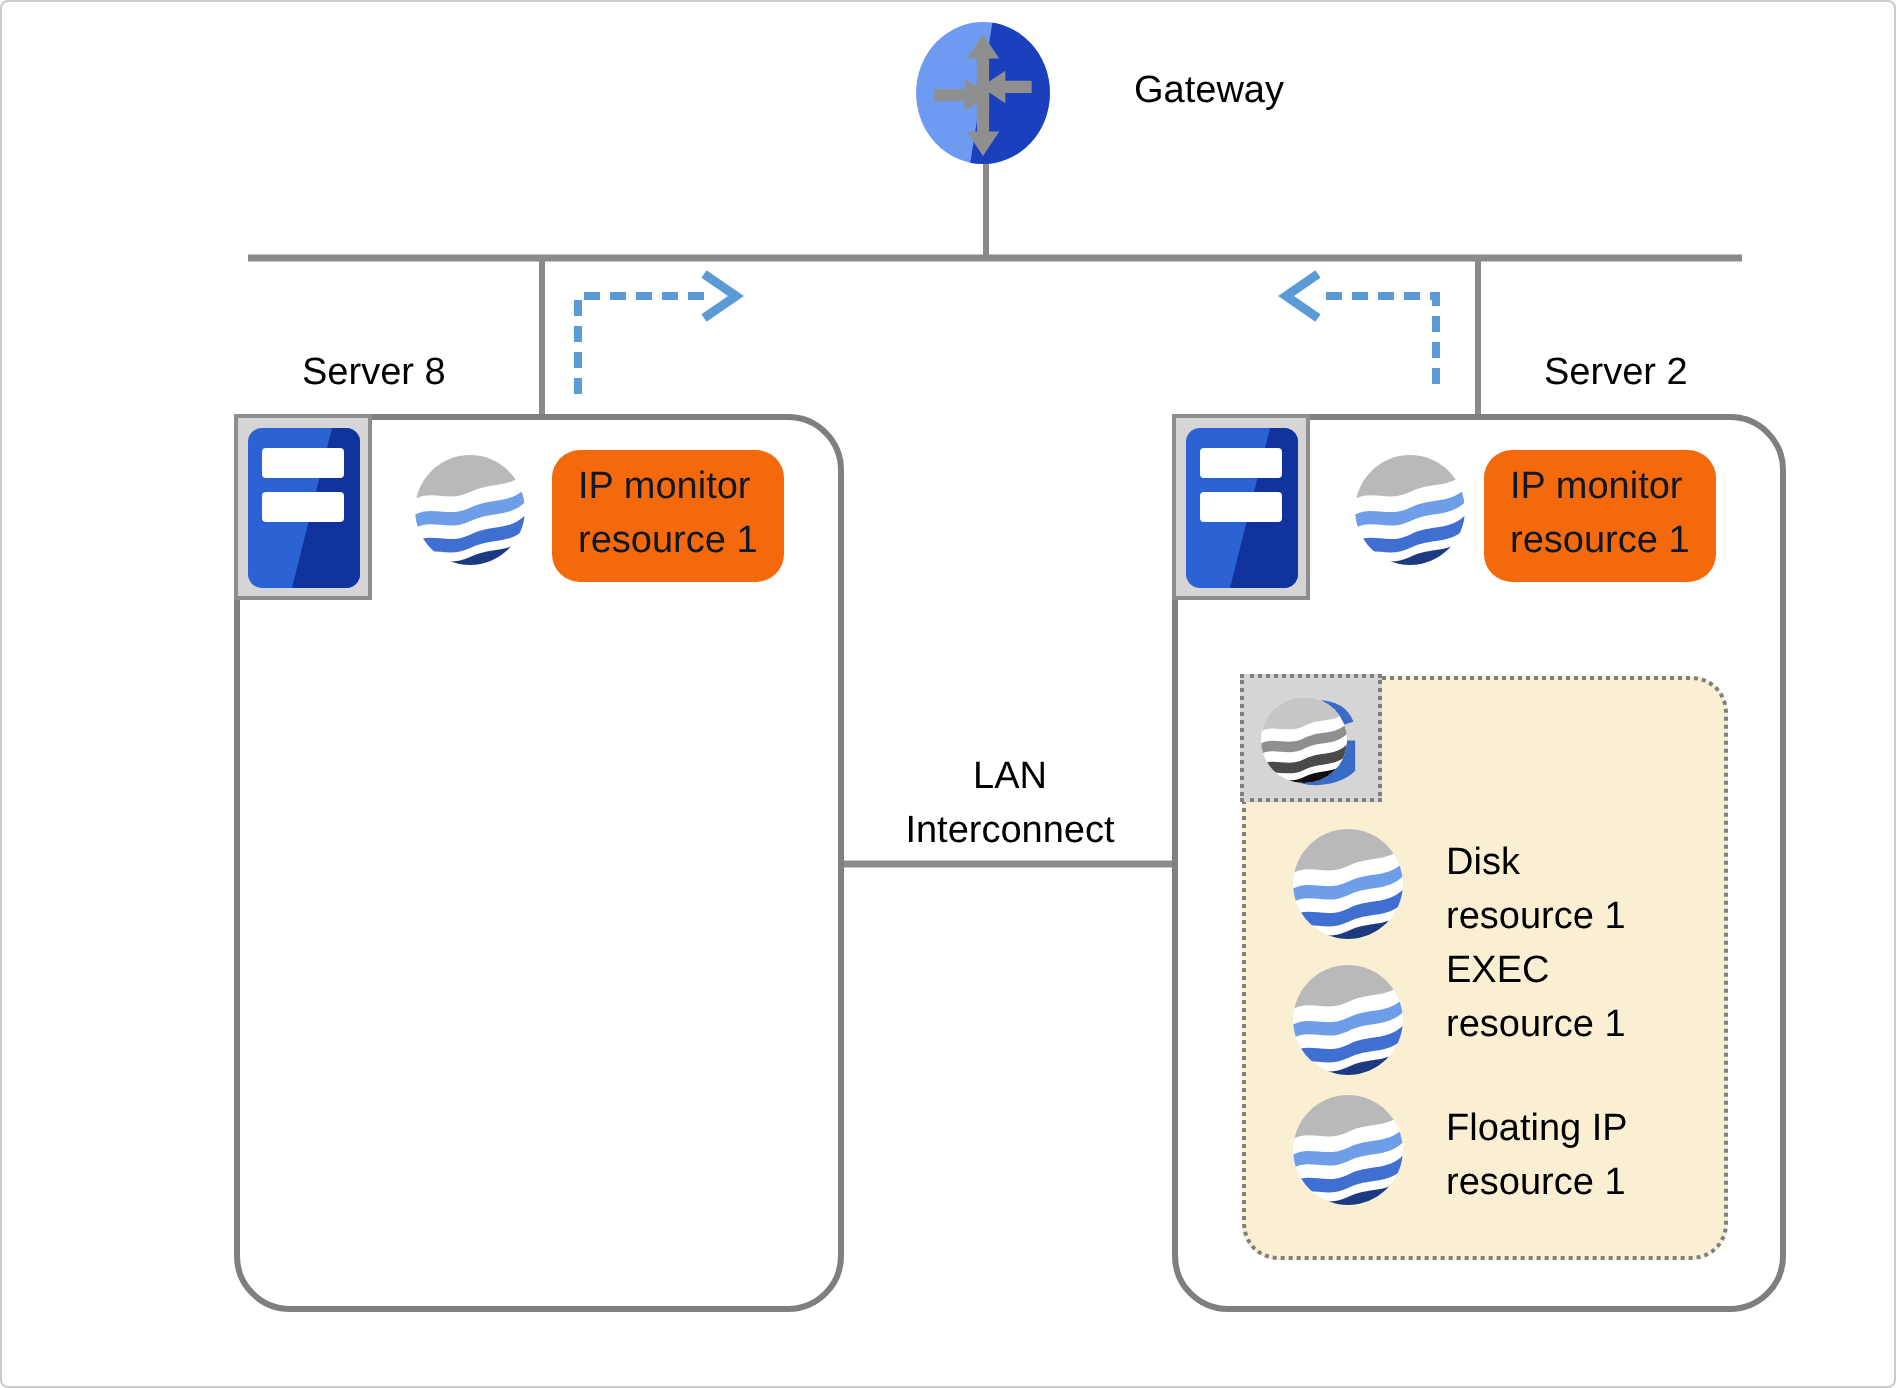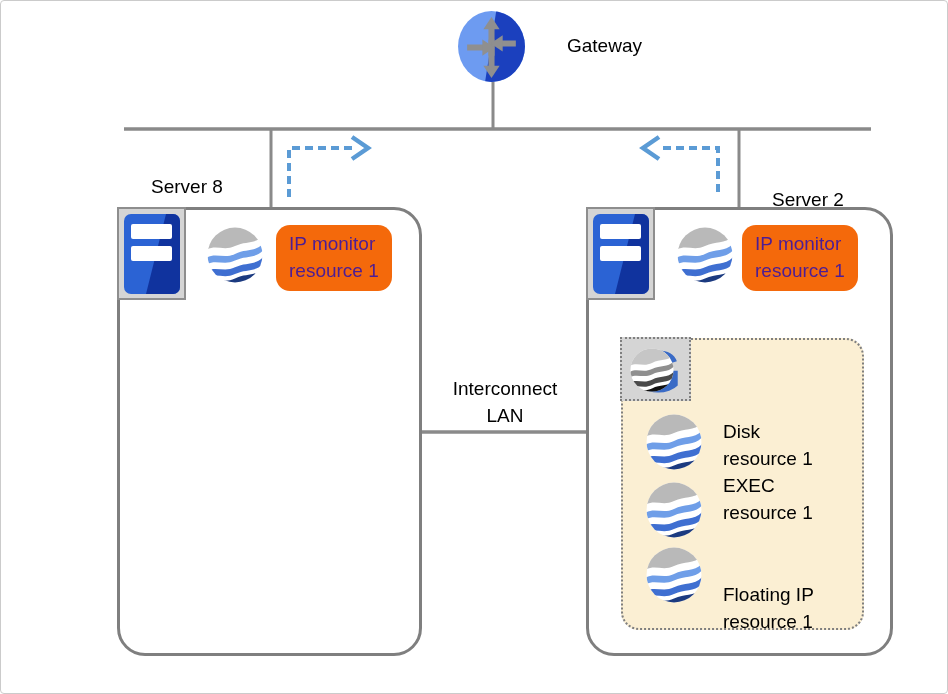--- a/index.html
+++ b/index.html
@@ -19,21 +19,21 @@
   #server2-box{left:585px;width:307px;}
   .server-icon-frame{
     position:absolute;left:0;top:0;width:69px;height:93px;box-sizing:border-box;
     background:var(--icon-bg-gray);border:2px solid #8E8E8E;z-index:3;
     display:flex;align-items:center;justify-content:center;
   }
   #server1-icon{left:116px;top:206px;}
   #server2-icon{left:585px;top:206px;}
   .badge{
     position:absolute;top:224px;width:116px;height:66px;box-sizing:border-box;
-    background:var(--orange);border-radius:14px;color:#4c1d95;
+    background:var(--orange);border-radius:14px;color:#0f172a;
     font-size:19px;line-height:27px;padding:5px 12px 0 13px;z-index:3;
   }
   #badge1{left:275px;}
   #badge2{left:741px;}
   .globe{position:absolute;width:56px;height:56px;z-index:3;}
   .globe-blue{--g1:var(--globe-gray);--g2:var(--globe-light-blue);--g3:var(--globe-mid-blue);--g4:var(--globe-navy);}
   .globe-mono{--g1:var(--mono-1);--g2:var(--mono-2);--g3:var(--mono-3);--g4:var(--mono-4);}
   .group-box{
     position:absolute;left:620px;top:337px;width:243px;height:292px;box-sizing:border-box;
     background:var(--cream);border:2px dotted var(--box-border);border-radius:18px;z-index:2;
@@ -111,21 +111,21 @@
       <line x1="9" y1="36" x2="25" y2="36"></line>
         <polygon points="36,36 24,28 24,44" stroke="none"></polygon>
       <line x1="57" y1="32" x2="43" y2="32"></line>
         <polygon points="32,32 44,24 44,40" stroke="none"></polygon>
     </g>
   </svg>
   <div class="label" style="left:566px;top:31px;">Gateway</div>
 
 
   <div class="label" style="left:150px;top:172px;">Server 8</div>
-  <div class="label" style="left:771px;top:185px;">Server 2</div>
+  <div class="label" style="left:771px;top:172px;">Server 2</div>
 
   <div class="server-box" id="server1-box"></div>
   <div class="server-icon-frame" id="server1-icon">
     <svg width="56" height="80">
         <use href="#sym-tower"></use>
       </svg>
   </div>
   <svg class="globe globe-blue" style="left:206px;top:226px;" viewBox="0 0 100 100">
       <use href="#sym-globe"></use>
     </svg>
@@ -169,23 +169,23 @@
       <use href="#sym-globe"></use>
     </svg>
   <div class="resource-text" style="top:471px;">
     <div>EXEC</div>
     <div>resource 1</div>
   </div>
 
   <svg class="globe globe-blue" style="left:645px;top:546px;" viewBox="0 0 100 100">
       <use href="#sym-globe"></use>
     </svg>
-  <div class="resource-text" style="top:580px;">
+  <div class="resource-text" style="top:550px;">
     <div>Floating IP</div>
     <div>resource 1</div>
   </div>
 
   <div class="label centered" style="left:429px;top:374px;width:150px;">
+    <div>LAN</div>
     <div>Interconnect</div>
-    <div>LAN</div>
   </div>
 
 </div>
 
 </body></html>

